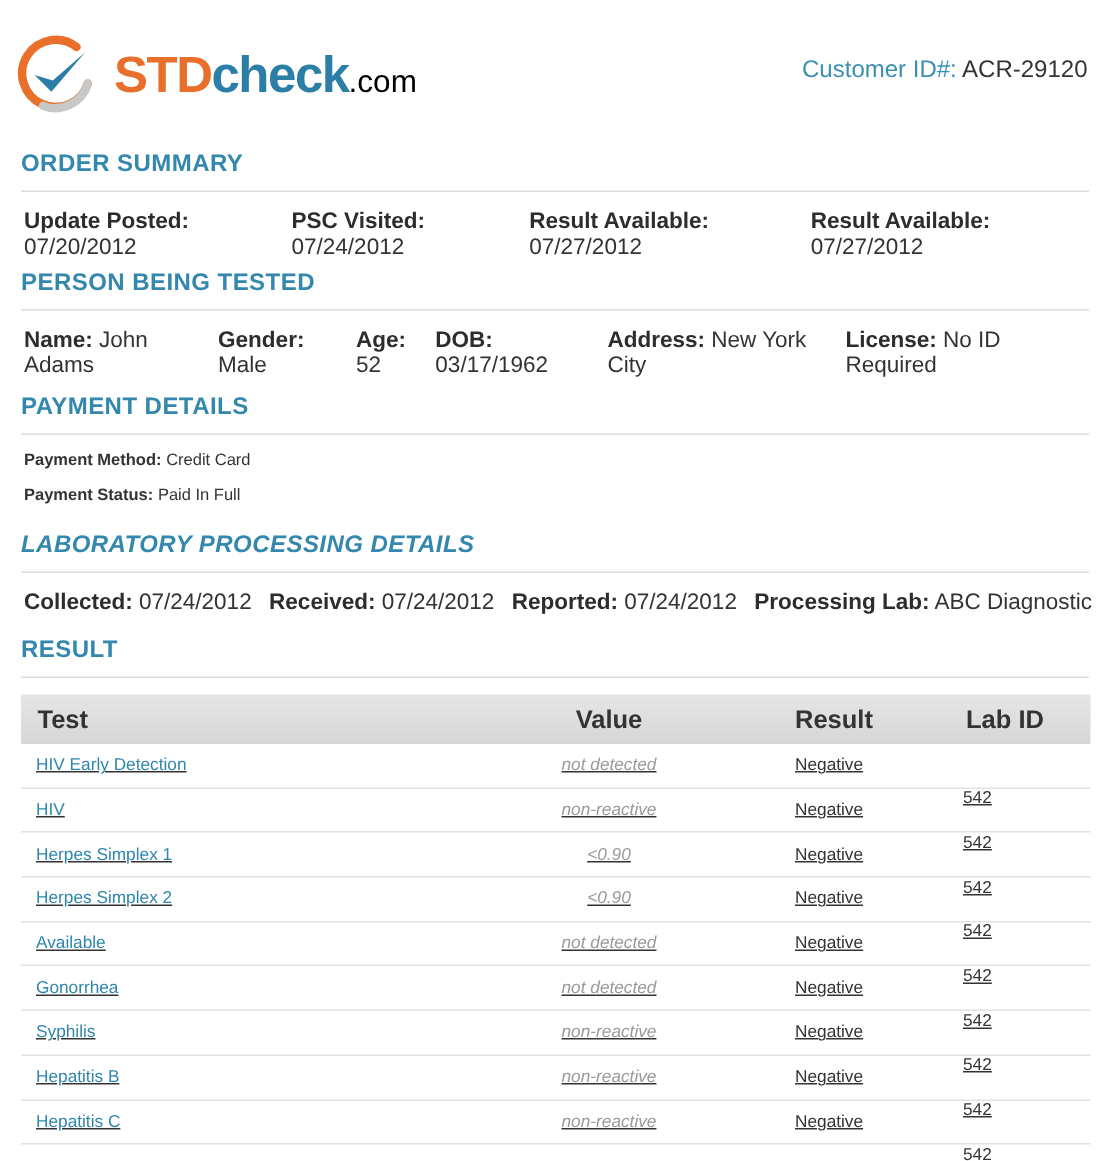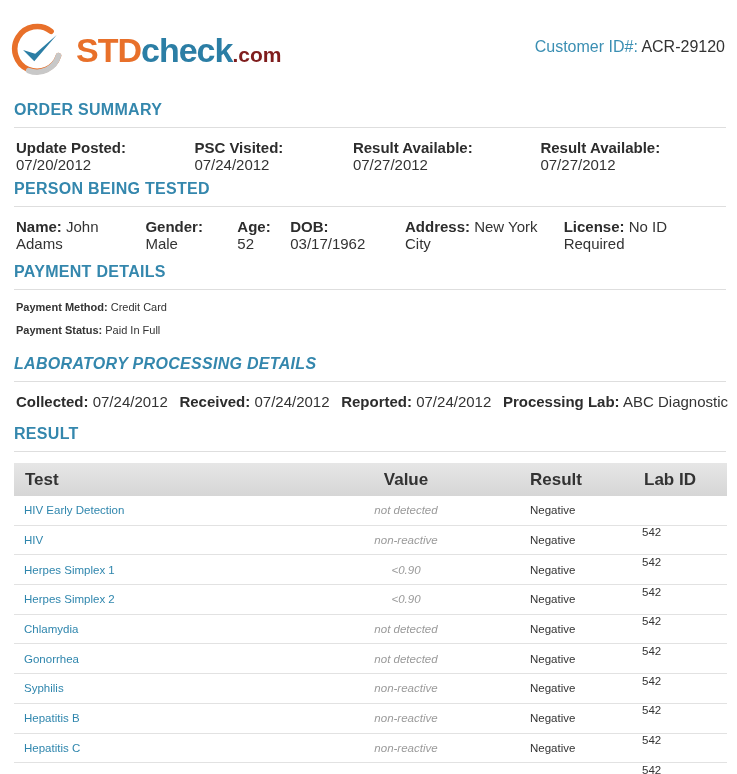--- a/index.html
+++ b/index.html
@@ -5,36 +5,36 @@
     * { box-sizing: border-box; margin: 0; padding: 0; }
     html, body { width: 737px; height: 774px; background: #ffffff; overflow: hidden; }
     body { font-family: "DejaVu Sans", "Liberation Sans", sans-serif; color: #333; position: relative; }
 
     .header { position: absolute; left: 0; top: 0; width: 737px; height: 90px; }
     .logo { position: absolute; left: 10px; top: 22px; display: flex; align-items: center; }
     .logo svg { width: 56px; height: 56px; }
     .logo-text { margin-left: 10px; font-family: "Liberation Sans", sans-serif; font-weight: bold; font-size: 34px; letter-spacing: -1px; line-height: 1; }
     .logo-std { color: #e8702a; }
     .logo-check { color: #2b7ea5; }
-    .logo-com { color: #7f1d1d; font-weight: bold; font-size: 21px; letter-spacing: 0; }
+    .logo-com { color: #000000; font-weight: normal; font-size: 21px; letter-spacing: 0; }
 
     .cust { position: absolute; right: 12px; top: 38px; font-family: "Liberation Sans", sans-serif; font-size: 16px; }
     .cust-label { color: #3b8fb3; }
     .cust-val { color: #333; }
 
     .section-title { position: absolute; left: 14px; font-family: "Liberation Sans", sans-serif; font-weight: bold; font-size: 16px; color: #3487ad; letter-spacing: 0.3px; text-align: center; }
     .rule { position: absolute; left: 14px; width: 712px; height: 1px; background: #dedede; }
 
     .field-row { position: absolute; left: 16px; width: 712px; display: flex; justify-content: space-between; font-size: 15px; color: #333; font-family: "Liberation Sans", sans-serif; }
     .field b { font-weight: bold; color: #2d2d2d; }
     .field-single { position: absolute; left: 16px; font-size: 11px; font-family: "Liberation Sans", sans-serif; color: #333; }
 
     .table { position: absolute; left: 14px; top: 463px; width: 713px; font-family: "Liberation Sans", sans-serif; }
     .thead { height: 33px; background: linear-gradient(#e6e6e6, #d6d6d6); display: flex; align-items: center; font-size: 17px; font-weight: bold; color: #333; }
-    .trow { height: 29.7px; display: flex; align-items: center; border-bottom: 1px solid #e2e2e2; font-size: 11.5px; }
+    .trow { height: 29.7px; display: flex; align-items: center; border-bottom: 1px solid #e2e2e2; font-size: 11.5px; text-decoration: underline; }
     .c-test { width: 312px; padding-left: 10px; }
     .c-val { width: 160px; text-align: center; }
     .c-res { width: 130px; padding-left: 44px; }
     .c-lab { width: 111px; padding-left: 26px; }
     .thead .c-test { padding-left: 11px; }
     .thead .c-res { padding-left: 44px; }
     .thead .c-lab { padding-left: 28px; }
     .trow .c-test { color: #2f86ad; }
     .trow .c-val { color: #9a9a9a; font-style: italic; }
     .trow .c-res { color: #333; }
@@ -120,21 +120,21 @@
     <div class="c-res">Negative</div>
     <div class="c-lab">542</div>
   </div>
   <div class="trow">
     <div class="c-test">Herpes Simplex 2</div>
     <div class="c-val">&lt;0.90</div>
     <div class="c-res">Negative</div>
     <div class="c-lab">542</div>
   </div>
   <div class="trow">
-    <div class="c-test">Chlamydia</div>
+    <div class="c-test">Available</div>
     <div class="c-val">not detected</div>
     <div class="c-res">Negative</div>
     <div class="c-lab">542</div>
   </div>
   <div class="trow">
     <div class="c-test">Gonorrhea</div>
     <div class="c-val">not detected</div>
     <div class="c-res">Negative</div>
     <div class="c-lab">542</div>
   </div>

